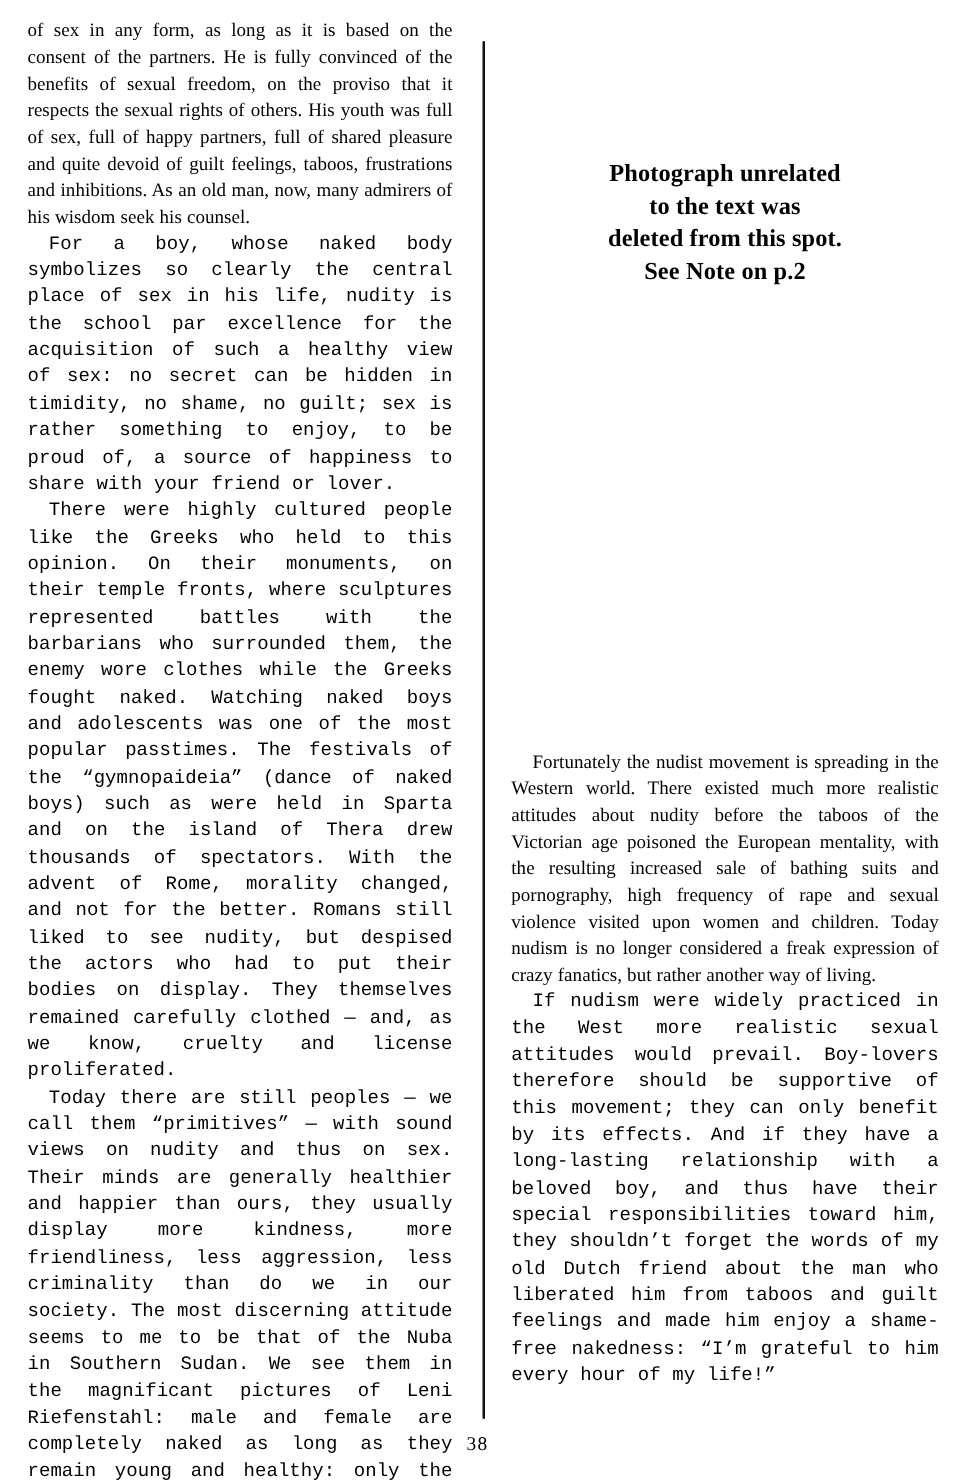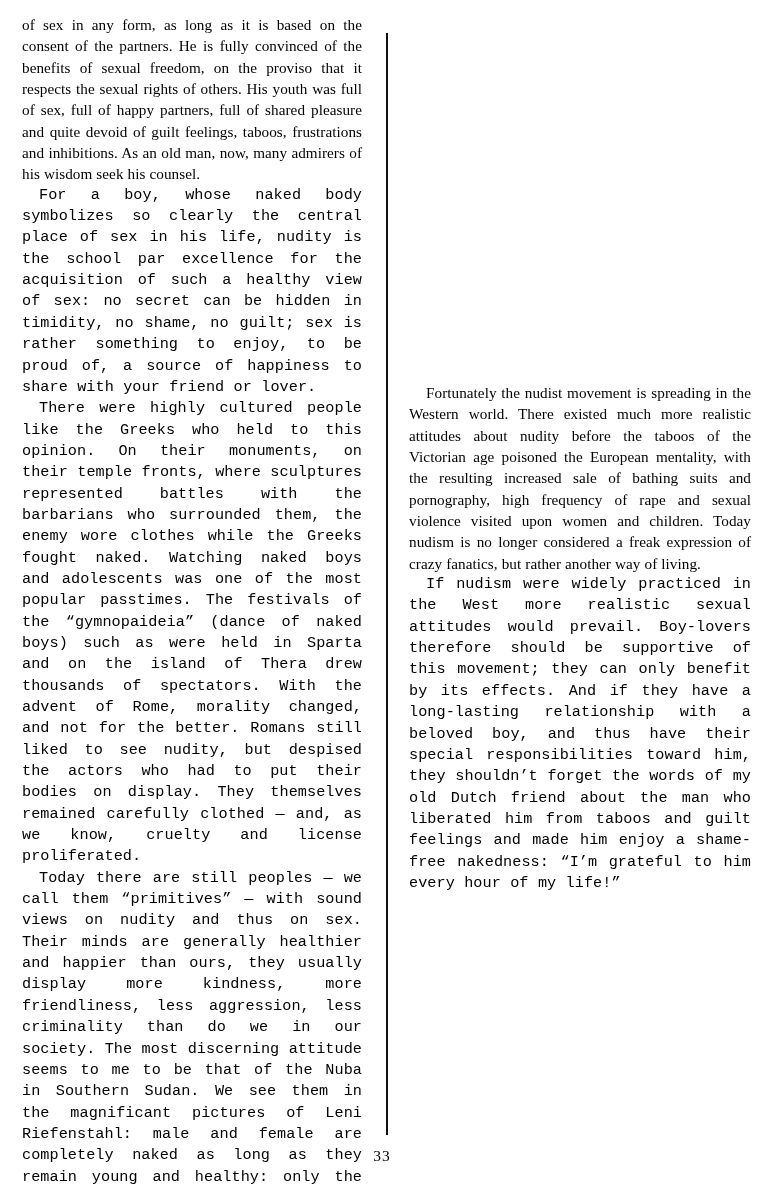--- a/index.html
+++ b/index.html
@@ -100,22 +100,28 @@
 
   <div class="column" id="left-column">
     <p class="para">of sex in any form, as long as it is based on the consent of the partners. He is fully convinced of the benefits of sexual freedom, on the proviso that it respects the sexual rights of others. His youth was full of sex, full of happy partners, full of shared pleasure and quite devoid of guilt feelings, taboos, frustrations and inhibitions. As an old man, now, many admirers of his wisdom seek his counsel.</p>
     <p class="para indent">For a boy, whose naked body symbolizes so clearly the central place of sex in his life, nudity is the school par excellence for the acquisition of such a healthy view of sex: no secret can be hidden in timidity, no shame, no guilt; sex is rather something to enjoy, to be proud of, a source of happiness to share with your friend or lover.</p>
     <p class="para indent">There were highly cultured people like the Greeks who held to this opinion. On their monuments, on their temple fronts, where sculptures represented battles with the barbarians who surrounded them, the enemy wore clothes while the Greeks fought naked. Watching naked boys and adolescents was one of the most popular passtimes. The festivals of the “gymnopaideia” (dance of naked boys) such as were held in Sparta and on the island of Thera drew thousands of spectators. With the advent of Rome, morality changed, and not for the better. Romans still liked to see nudity, but despised the actors who had to put their bodies on display. They themselves remained carefully clothed — and, as we know, cruelty and license proliferated.</p>
     <p class="para indent">Today there are still peoples — we call them “primitives” — with sound views on nudity and thus on sex. Their minds are generally healthier and happier than ours, they usually display more kindness, more friendliness, less aggression, less criminality than do we in our society. The most discerning attitude seems to me to be that of the Nuba in Southern Sudan. We see them in the magnificant pictures of Leni Riefenstahl: male and female are completely naked as long as they remain young and healthy: only the old and sick cover their bodies.</p>
   </div>
 
   <div class="column" id="right-column">
 
+    <div id="photo-notice">
+      <span class="notice-line">Photograph unrelated</span>
+      <span class="notice-line">to the text was</span>
+      <span class="notice-line">deleted from this spot.</span>
+      <span class="notice-line">See Note on p.2</span>
+    </div>
 
     <div id="photo-gap"></div>
 
     <p class="para indent">Fortunately the nudist movement is spreading in the Western world. There existed much more realistic attitudes about nudity before the taboos of the Victorian age poisoned the European mentality, with the resulting increased sale of bathing suits and pornography, high frequency of rape and sexual violence visited upon women and children. Today nudism is no longer considered a freak expression of crazy fanatics, but rather another way of living.</p>
     <p class="para indent">If nudism were widely practiced in the West more realistic sexual attitudes would prevail. Boy-lovers therefore should be supportive of this movement; they can only benefit by its effects. And if they have a long-lasting relationship with a beloved boy, and thus have their special responsibilities toward him, they shouldn’t forget the words of my old Dutch friend about the man who liberated him from taboos and guilt feelings and made him enjoy a shame-free nakedness: “I’m grateful to him every hour of my life!”</p>
   </div>
 
-  <div id="page-number">33</div>
+  <div id="page-number">38</div>
 
 </div>
 
 </body></html>

